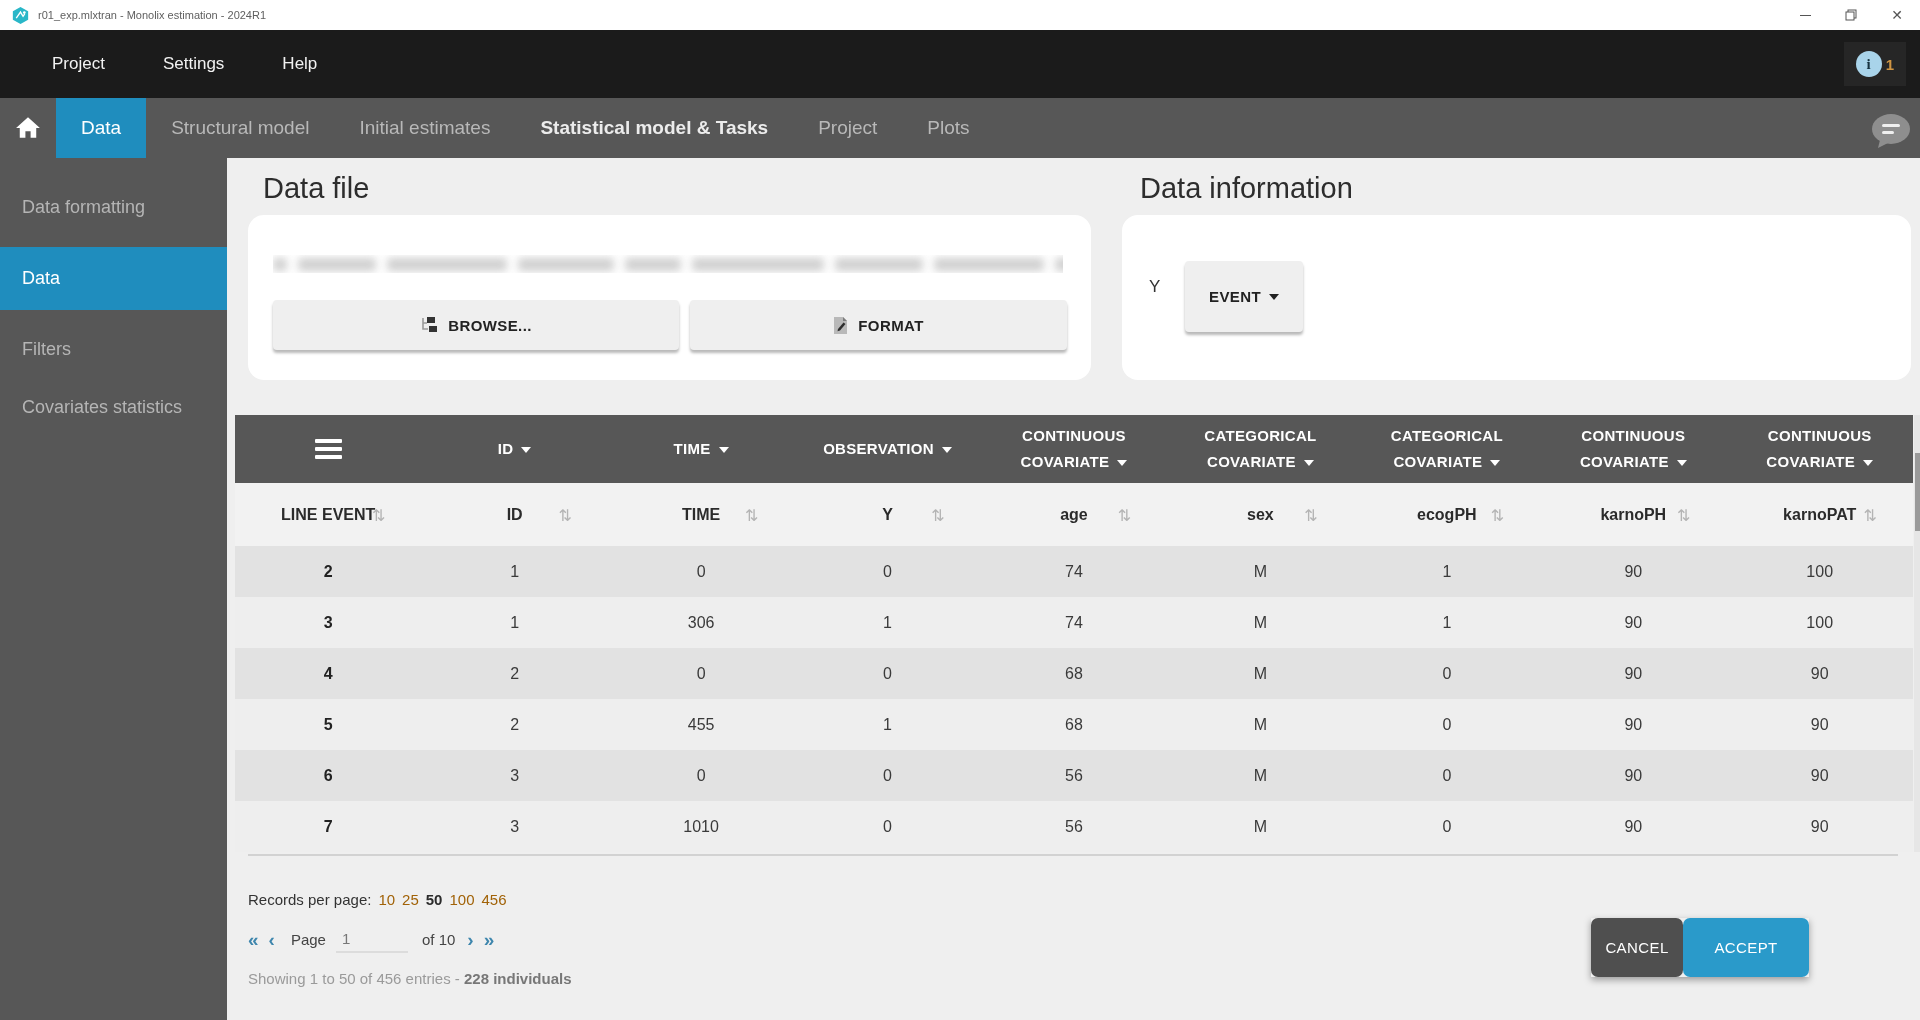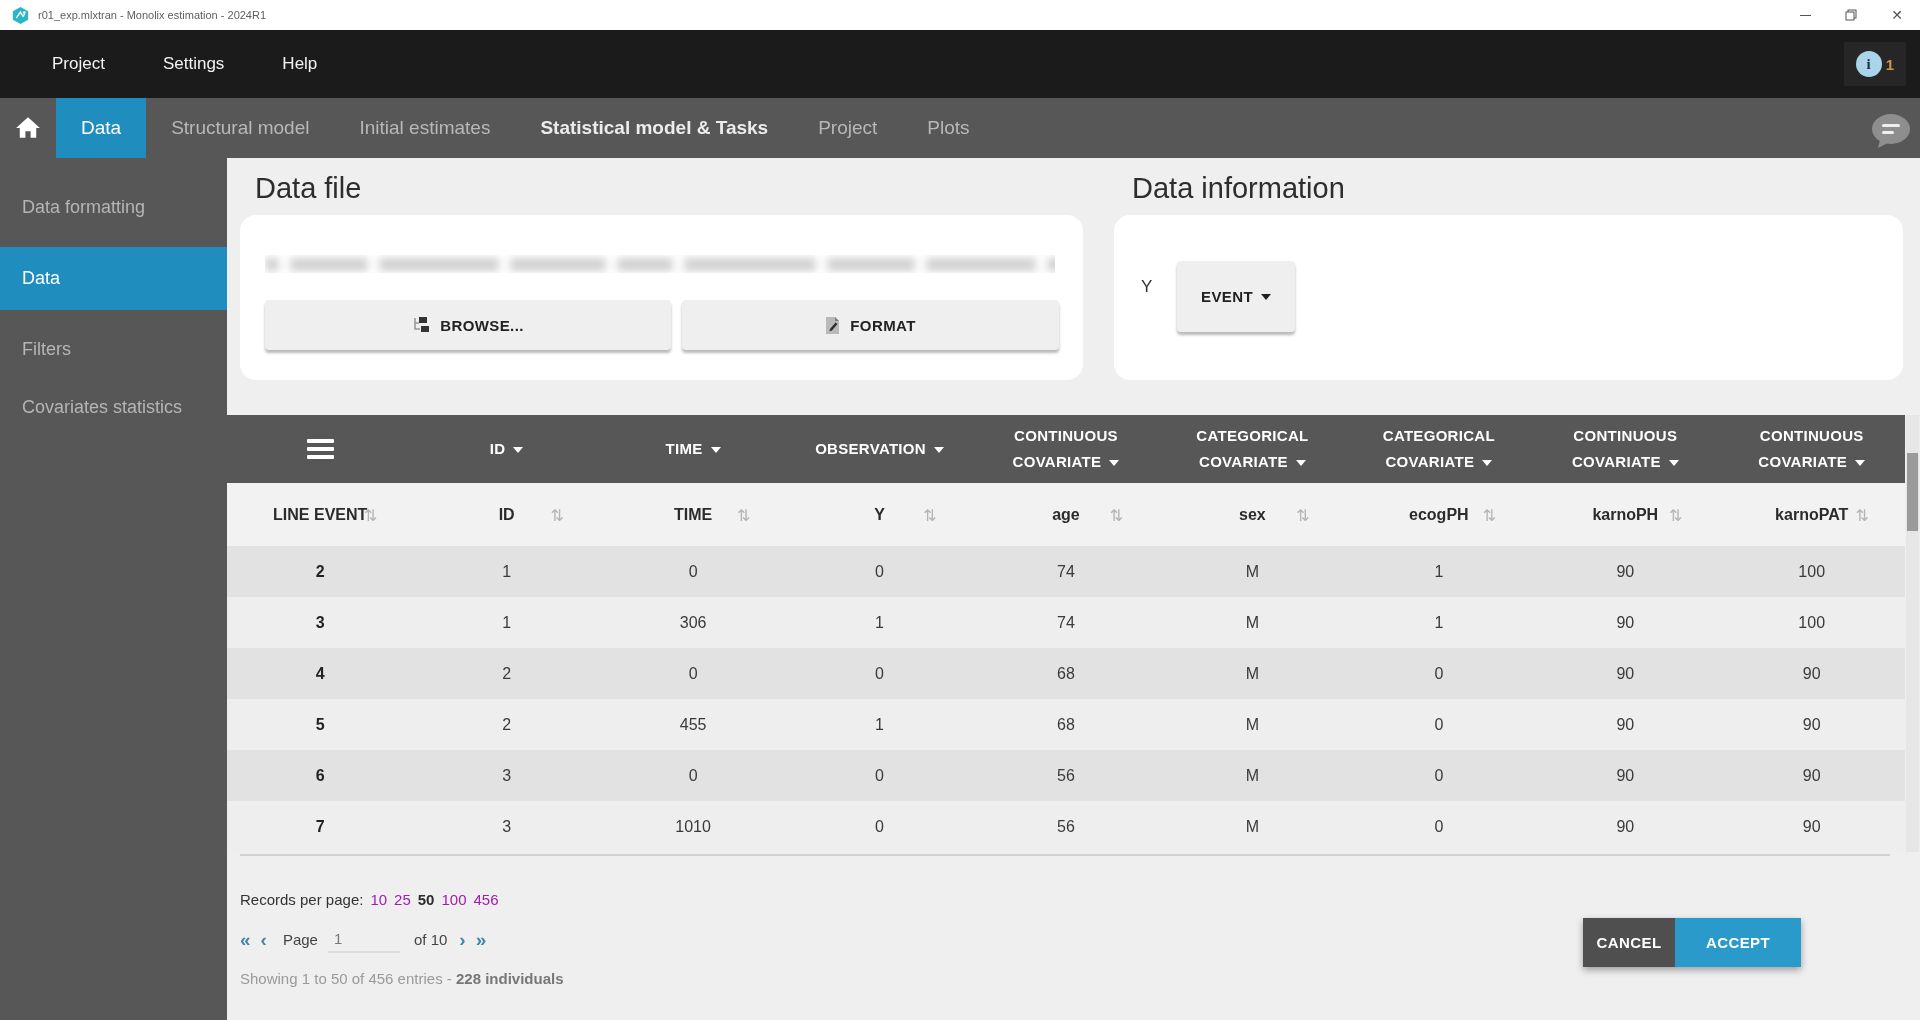--- a/index.html
+++ b/index.html
@@ -25,21 +25,21 @@
 
   
   .tabbar { height:60px; background:#575757; display:flex; align-items:stretch; position:relative; }
   .home-btn { width:56px; display:flex; align-items:center; justify-content:center; }
   .tab { line-height:60px; padding:0 25px; font-size:19px; color:#b8b8b8; white-space:nowrap; }
   .tab.active { background:#1f8dbe; color:#fff; }
   .tab.emph { color:#ececec; font-weight:bold; }
   .chat-bubble { position:absolute; right:8px; top:14px; }
 
   
-  .shell { display:flex; height:862px; }
+  .shell { display:flex; height:862px;gap:8px; }
   .sidebar { width:227px; flex:none; background:#575757; padding-top:20px; }
   .side-item { color:#b5b5b5; font-size:18px; padding:15px 30px 15px 22px; line-height:1.6; }
   .side-item.active { background:#1f8dbe; color:#fff; margin:10px 0; padding:17px 22px; }
 
   .main { flex:1; position:relative; background:#efefef; }
 
   
   .card { position:absolute; background:#fff; border-radius:16px; }
   .card1 { left:13px; top:57px; width:843px; height:165px; }
   .card2 { left:887px; top:57px; width:789px; height:165px; }
@@ -72,32 +72,32 @@
   .trow .cell.ln { font-weight:bold; color:#222; }
   .trow.odd { background:#e2e2e2; } .trow.even { background:#eeeeee; }
   .table-endline { position:absolute; left:13px; top:696px; width:1650px; height:2px; background:#d2d2d2; }
 
   
   .vtrack { position:absolute; left:1679px; top:257px; width:13px; height:437px; background:#e6e6e6; }
   .vthumb { position:absolute; left:1px; top:38px; width:11px; height:78px; background:#9a9a9a; }
 
   
   .records-line { position:absolute; left:13px; top:733px; font-size:15px; color:#333; }
-  .psize { color:#a21caf; margin-left:7px; }
+  .psize { color:#a16207; margin-left:7px; }
   .psize.active { color:#2b2b2b; font-weight:bold; }
   .pager { position:absolute; left:13px; top:768px; display:flex; align-items:center; font-size:15px; color:#444; }
   .pg-arrow { color:#3e86ad; font-size:19px; font-weight:bold; margin-right:10px; }
   .pg-label { margin:0 10px 0 6px; }
   .page-input { width:72px; background:transparent; border:none; border-bottom:2px solid #dcdcdc; font-size:15px; color:#777; padding:4px 6px; font-family:"Liberation Sans",sans-serif; outline:none; }
   .of-label { margin:0 12px 0 14px; }
   .showing-line { position:absolute; left:13px; top:812px; font-size:15px; color:#9a9a9a; }
   .showing-line b { color:#777; }
 
   .actions { position:absolute; left:1356px; top:760px; display:flex; box-shadow:0 3px 7px rgba(0,0,0,.35); }
-  .abtn { height:49px; display:flex; align-items:center; justify-content:center; font-size:15px; font-weight:bold; color:#fff; letter-spacing:.4px; }
+  .abtn { height:59px; display:flex; align-items:center; justify-content:center; font-size:15px; font-weight:normal; color:#fff; letter-spacing:.4px;border-radius:7px; }
   .cancel { width:92px; background:#4f4f4f; }
   .accept { width:126px; background:#2a9aca; }
 </style>
 </head>
 <body>
 
 <div class="app">
 
   <div class="titlebar">
     <svg class="logo" viewBox="0 0 20 20">

